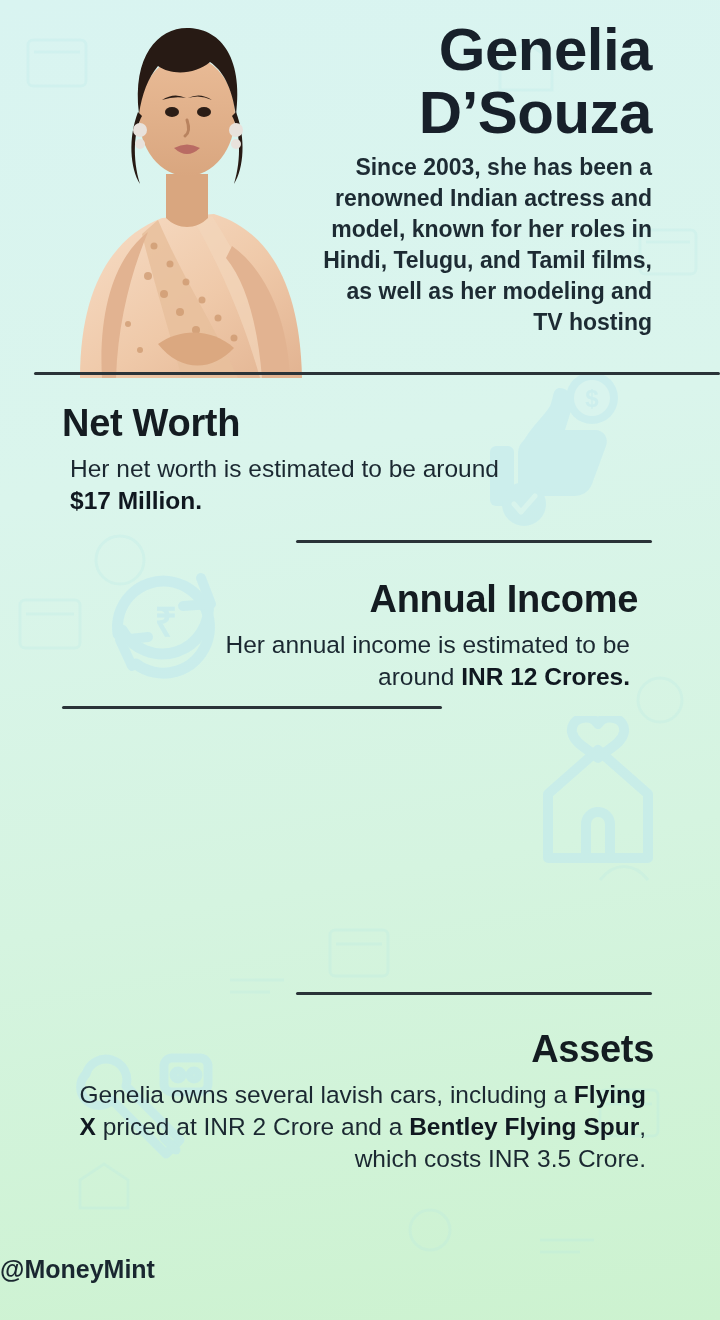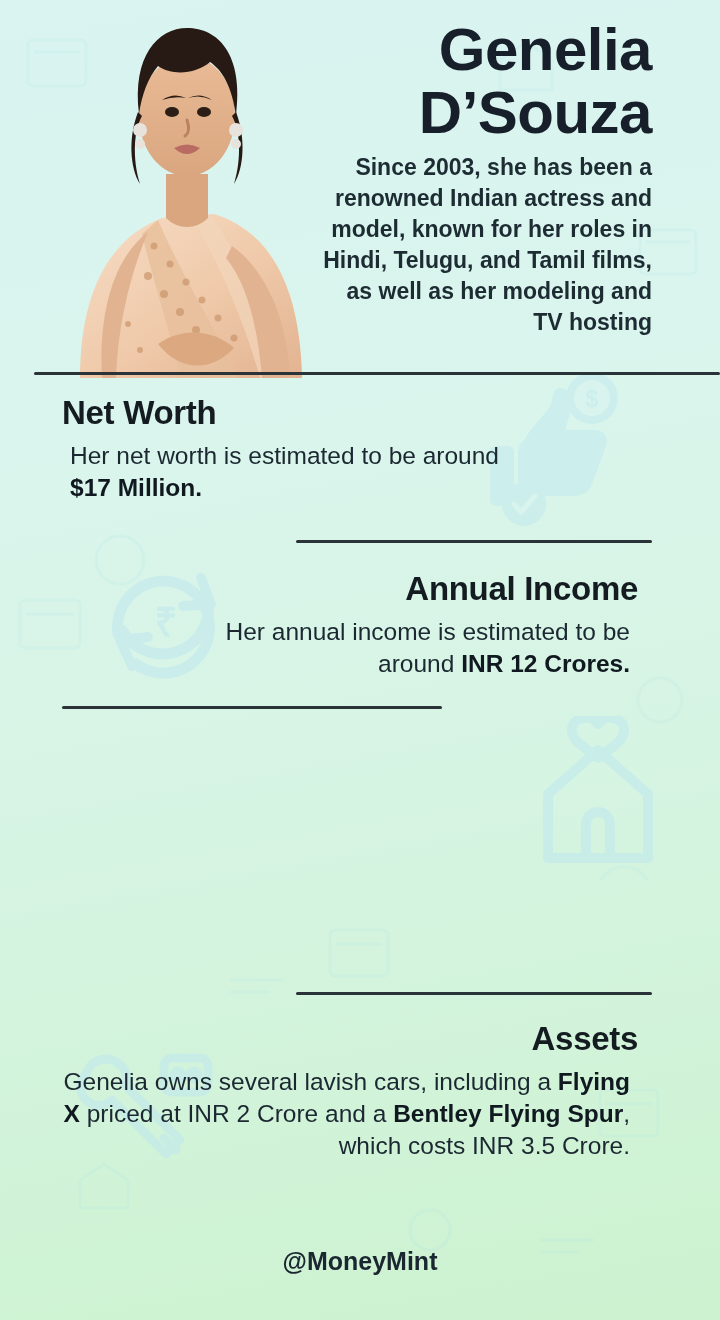--- a/index.html
+++ b/index.html
@@ -69,22 +69,22 @@
     position: absolute;
     height: 3px;
     background: #2a3338;
     border-radius: 2px;
   }
 
   .section {
     position: absolute;
   }
   .section h2 {
-    margin: 8px 0 4px 0;
-    font-size: 33px;
+    margin: 16px 0 4px 0;
+    font-size: 38px;
     font-weight: bold;
     color: #141c21;
     letter-spacing: -0.3px;
   }
   .section p {
     margin: 8px;
     font-size: 24.5px;
     line-height: 1.3;
     color: #1b2831;
     font-weight: 500;
@@ -93,22 +93,22 @@
     font-weight: bold;
     color: #101820;
   }
   .align-left { text-align: left; }
   .align-right { text-align: right; }
 
   .footer {
     position: absolute;
     left: 0;
     right: 0;
-    bottom: 44px;
-    text-align: center;
+    bottom: 36px;
+    text-align: left;
     font-size: 25px;
     font-weight: bold;
     color: #1a2730;
   }
 </style>
 </head>
 <body>
 
 <div class="infographic">
 
@@ -258,19 +258,19 @@
     <h2>Net Worth</h2>
     <p><span>Her net worth is estimated to be around </span><b>$17 Million.</b></p>
   </div>
 
   <div class="section align-right" style="left:148px; top:562px; width:490px;">
     <h2>Annual Income</h2>
     <p><span>Her annual income is estimated to be around </span><b>INR 12 Crores.</b></p>
   </div>
 
 
-  <div class="section align-right" style="left:48px; top:1012px; width:590px;">
+  <div class="section align-right" style="left:64px; top:1012px; width:590px;">
     <h2>Assets</h2>
     <p><span>Genelia owns several lavish cars, including a </span><b>Flying X</b><span> priced at INR 2 Crore and a </span><b>Bentley Flying Spur</b><span>, which costs INR 3.5 Crore.</span></p>
   </div>
 
   <div class="footer">@MoneyMint</div>
 </div>
 
 </body></html>

